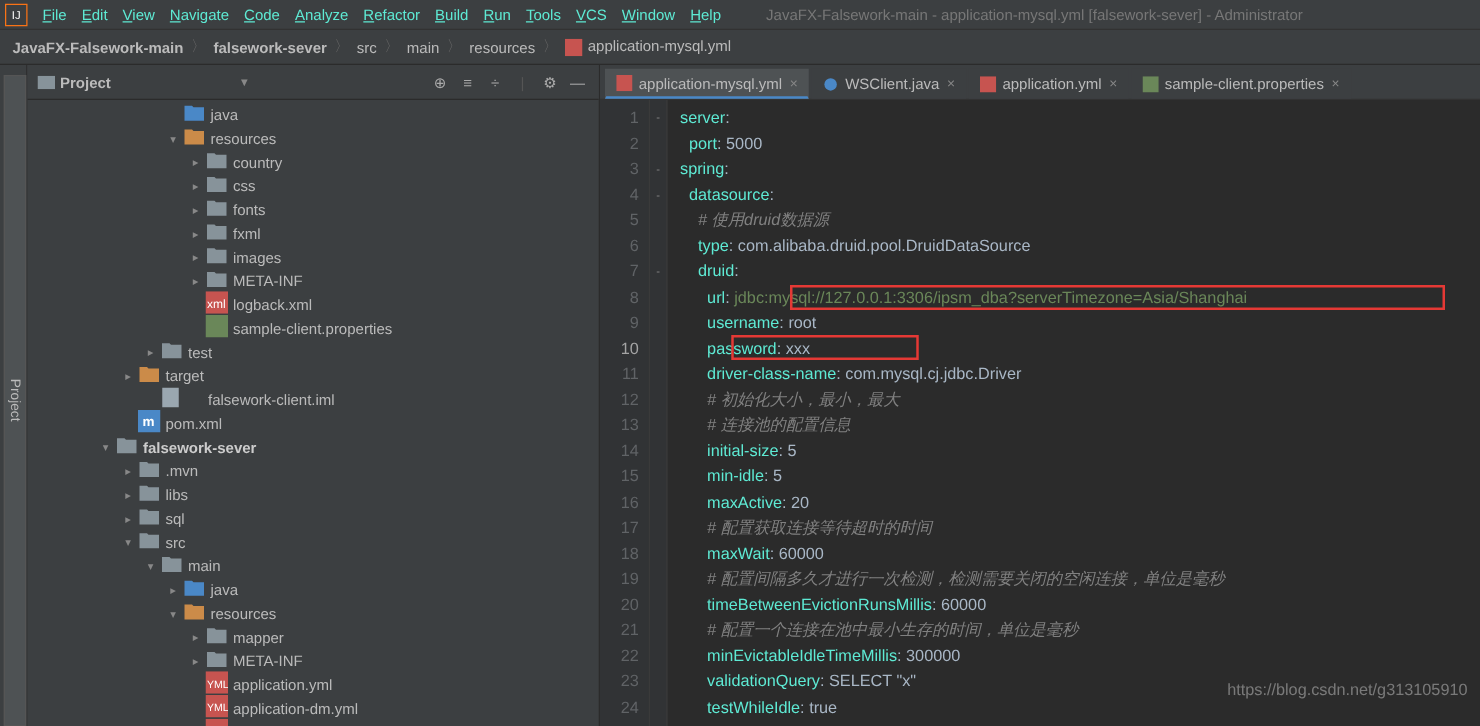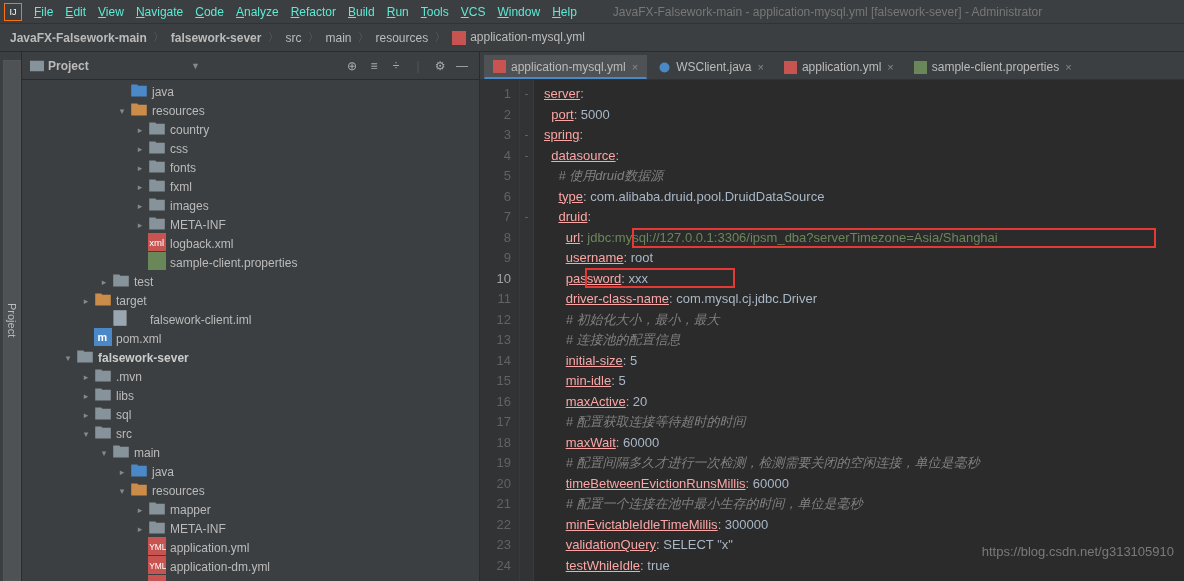--- a/index.html
+++ b/index.html
@@ -16,21 +16,21 @@
 .breadcrumbs .ficon { width:14px; height:14px; margin-right:4px; display:inline-block; vertical-align:middle; }
 .mainrow { display:flex; height:calc(100% - 52px); }
 .leftgutter { width:22px; background:#3c3f41; border-right:1px solid #2b2b2b; writing-mode:vertical-rl; text-align:center; padding-top:8px; color:#bbb; font-size:11px; }
 .leftgutter .tab { background:#4e5254; padding:6px 2px; border:1px solid #555; }
 .projpanel { width:458px; background:#3c3f41; border-right:1px solid #2b2b2b; display:flex; flex-direction:column; }
 .projhead { height:28px; display:flex; align-items:center; padding:0 8px; border-bottom:1px solid #2b2b2b; background:#3c3f41; }
 .projhead .picon { width:14px; height:14px; margin-right:4px; }
 .projhead .ptitle { color:#bbb; font-weight:bold; flex:1; }
 .projhead .arrow { color:#888; margin-left:4px; font-size:9px; }
 .projhead .tool { width:18px; height:18px; margin-left:4px; color:#aaa; display:flex; align-items:center; justify-content:center; cursor:pointer; }
-.tree { flex:1; overflow:auto; padding:2px 0; font-size:12px; }
+.tree { flex:1; overflow:auto; padding:2px 16px; font-size:12px; }
 .trow { height:19px; display:flex; align-items:center; white-space:nowrap; cursor:pointer; }
 .trow .chev { width:12px; text-align:center; color:#888; font-size:9px; }
 .trow .ticon { width:18px; height:15px; margin:0 4px 0 2px; display:flex; align-items:flex-end; justify-content:center; }
 .trow .tlabel { color:#bbb; }
 .trow.bold .tlabel { font-weight:bold; color:#ccc; }
 .folder-ic { fill:#87939a; }
 .folder-or { fill:#cb8b49; }
 .folder-bl { fill:#4a88c7; }
 .file-ic { fill:#9aa7b0; }
 .editor { flex:1; display:flex; flex-direction:column; background:#2b2b2b; }
@@ -39,21 +39,21 @@
 .edtab.active { background:#4e5254; border-bottom:2px solid #4a88c7; }
 .edtab .tabic { width:13px; height:13px; margin-right:5px; }
 .edtab .close { margin-left:6px; color:#888; font-size:11px; }
 .code { flex:1; display:flex; font-family:"JetBrains Mono","Consolas",monospace; font-size:13px; line-height:20.5px; background:#2b2b2b; overflow:hidden; }
 .gut { width:40px; background:#313335; color:#606366; text-align:right; padding:4px 8px 0 0; border-right:1px solid #3a3a3a; }
 .gut .cur { color:#a4a4a4; }
 .foldcol { width:14px; background:#313335; border-right:1px solid #3a3a3a; padding-top:4px; }
 .foldcol .fm { height:20.5px; color:#868686; font-size:9px; text-align:center; }
 .codetext { flex:1; padding:4px 0 0 10px; position:relative; }
 .codeline { height:20.5px; white-space:pre; }
-.k-key { color:#fca5a5;text-decoration:underline; }
+.k-key { color:#5eead4; }
 .k-val { color:#a9b7c6; }
 .k-str { color:#6a8759; }
 .k-com { color:#808080; font-style:italic; }
 .redbox { position:absolute; border:2px solid #e53935; pointer-events:none; }
 .watermark { position:absolute; right:10px; bottom:22px; color:#a3a3a3; font-size:13px; opacity:.65; font-family:sans-serif; }
 svg { display:block; }
 </style>
 </head>
 <body>
 

